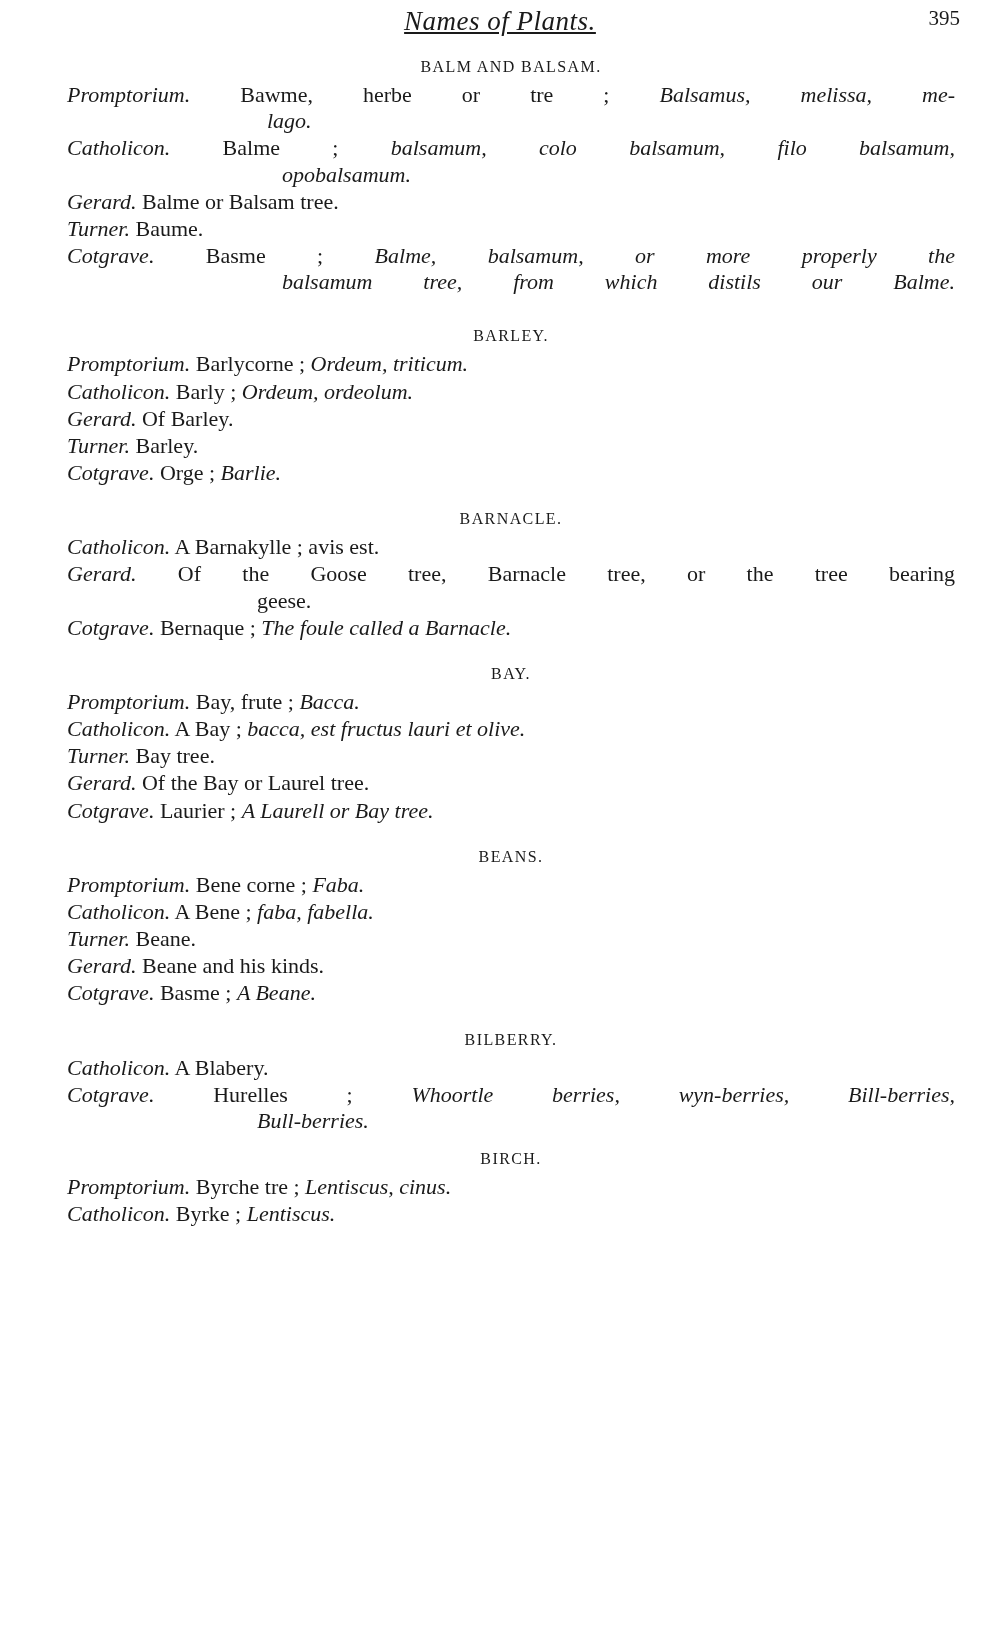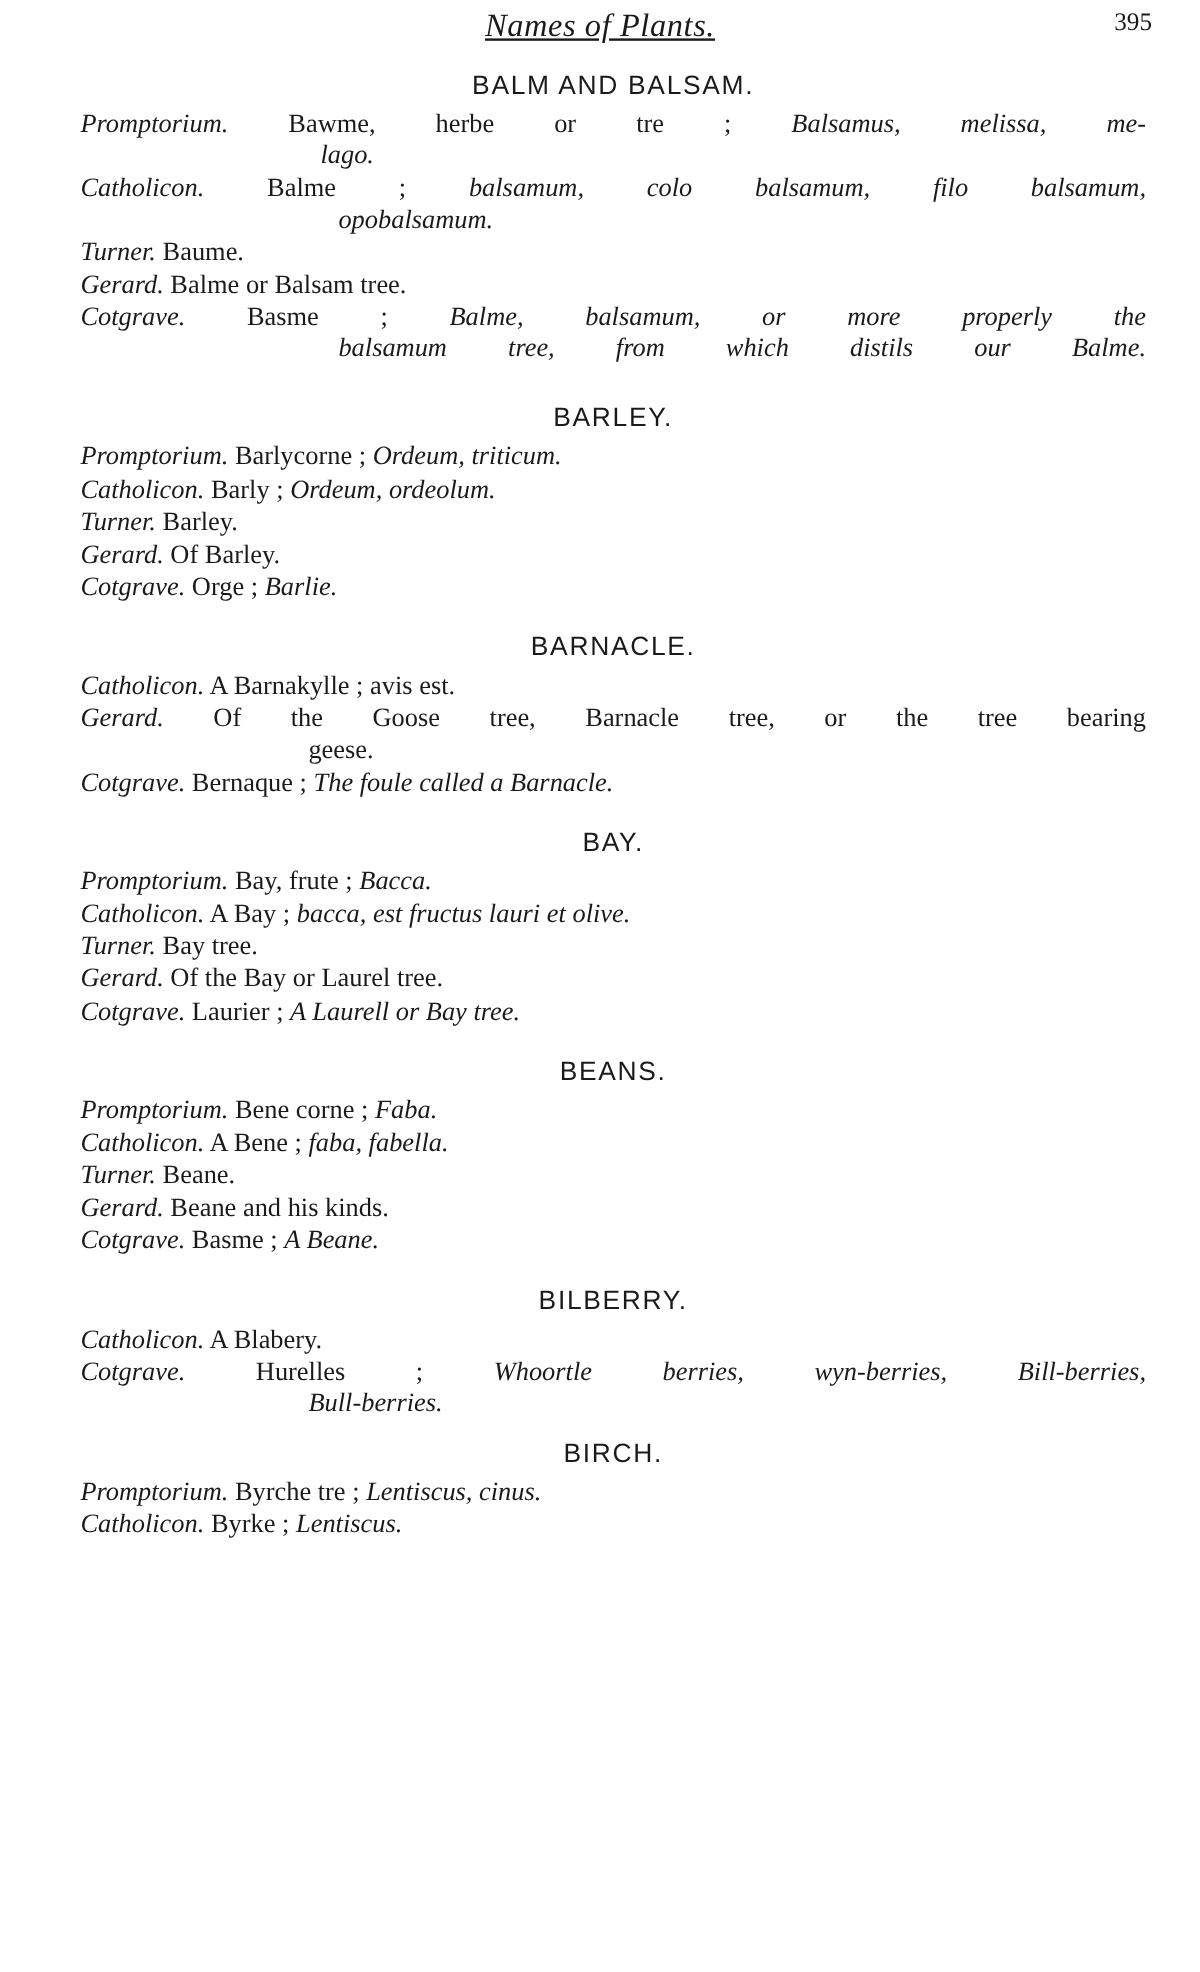--- a/index.html
+++ b/index.html
@@ -55,26 +55,26 @@
     width: 910px;
     padding-left: 22px;
     box-sizing: border-box;
   }
 
   .entry {
     margin-bottom: 6px;
   }
   .entry-heading {
     text-align: center;
-    font-size: 22px;
+    font-size: 16px;
     letter-spacing: 1.4px;
     font-variant: small-caps;
     text-transform: uppercase;
     margin: 0 0 6px 0;
-    font-family: Liberation Sans, sans-serif;
+    font-family: Liberation Serif, serif;
   }
 
   .line {
     font-size: 22px;
     line-height: 1.19;
     text-indent: -40px;
     padding-left: 40px;
     margin: 0 0 1px 0;
     text-align: justify;
   }
@@ -129,49 +129,49 @@
         <span class="src">Promptorium.</span><span class="plain"> Bawme, herbe or tre ; </span><span class="lat">Balsamus, melissa, me-</span>
         <span class="cont lat">lago.</span>
       </div>
 
       <div class="line just spread">
         <span class="src">Catholicon.</span><span class="plain"> Balme ; </span><span class="lat">balsamum, colo balsamum, filo balsamum,</span>
         <span class="cont c2 lat">opobalsamum.</span>
       </div>
 
       <div class="line">
+        <span class="src">Gerard.</span><span class="plain"> Balme or Balsam tree.</span>
+      </div>
+
+      <div class="line">
         <span class="src">Turner.</span><span class="plain"> Baume.</span>
-      </div>
-
-      <div class="line">
-        <span class="src">Gerard.</span><span class="plain"> Balme or Balsam tree.</span>
       </div>
 
       <div class="line just spread">
         <span class="src">Cotgrave.</span><span class="plain"> Basme ; </span><span class="lat">Balme, balsamum, or more properly the</span>
         <span class="cont c2 lat">balsamum tree, from which distils our Balme.</span>
       </div>
     </div>
 
     <div class="gap-lg"></div>
 
     <div class="entry">
       <div class="entry-heading">BARLEY.</div>
 
       <div class="line">
         <span class="src">Promptorium.</span><span class="plain"> Barlycorne ; </span><span class="lat">Ordeum, triticum.</span>
       </div>
       <div class="line">
         <span class="src">Catholicon.</span><span class="plain"> Barly ; </span><span class="lat">Ordeum, ordeolum.</span>
       </div>
       <div class="line">
+        <span class="src">Gerard.</span><span class="plain"> Of Barley.</span>
+      </div>
+      <div class="line">
         <span class="src">Turner.</span><span class="plain"> Barley.</span>
-      </div>
-      <div class="line">
-        <span class="src">Gerard.</span><span class="plain"> Of Barley.</span>
       </div>
       <div class="line">
         <span class="src">Cotgrave.</span><span class="plain"> Orge ; </span><span class="lat">Barlie.</span>
       </div>
     </div>
 
     <div class="gap-md"></div>
 
     <div class="entry">
       <div class="entry-heading">BARNACLE.</div>

